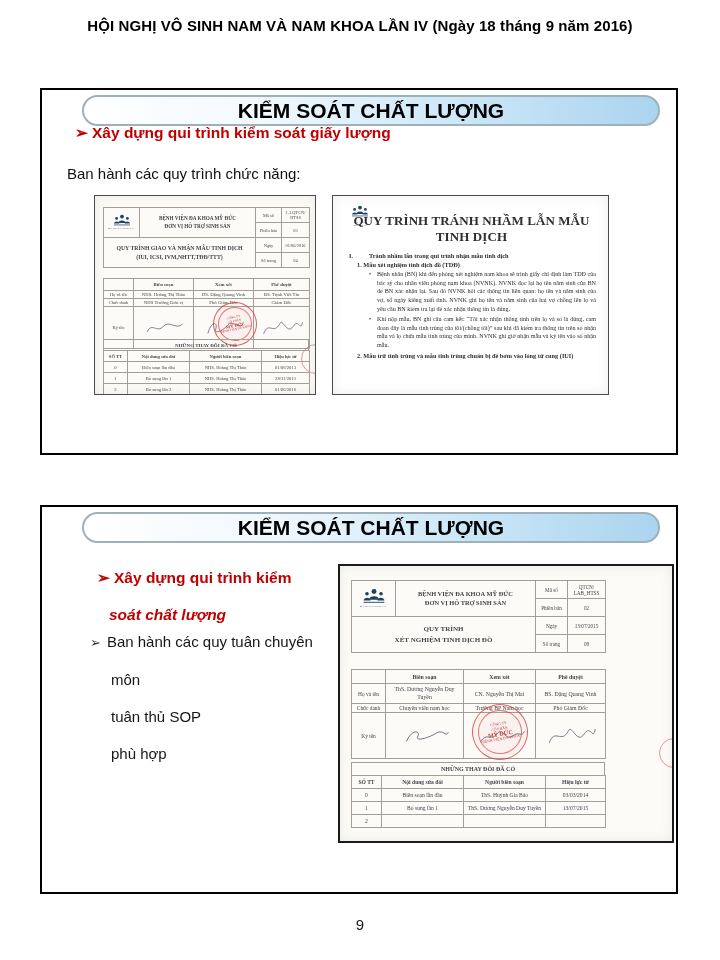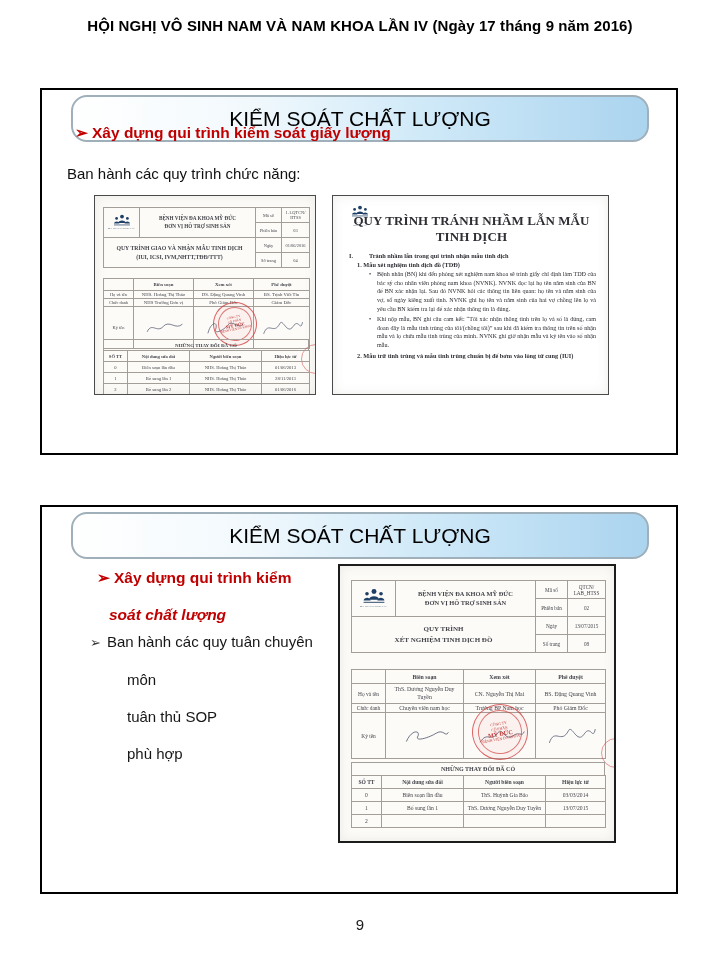--- a/index.html
+++ b/index.html
@@ -5,44 +5,44 @@
   * { margin:0; padding:0; box-sizing:border-box; }
   html,body { width:720px; height:960px; background:#ffffff; font-family:"Liberation Sans", sans-serif; position:relative; overflow:hidden; }
 
   .page-header { position:absolute; top:17px; left:0; width:720px; text-align:center;
                  font-size:15px; font-weight:bold; color:#000; letter-spacing:.1px; }
 
   .slide { position:absolute; left:40px; width:638px; border:2px solid #000; background:#fff; }
   .slide1 { top:88px;  height:367px; }
   .slide2 { top:505px; height:389px; }
 
-  .title-bar { position:absolute; left:29px; top:5px; width:578px; height:47px;
+  .title-bar { position:absolute; left:40px; top:5px; width:578px; height:31px;
                border:2px solid #9fb0ba; border-radius:16px;
                background:linear-gradient(90deg,#ffffff 0%, #f2f9fd 30%, #cfe9f8 62%, #abd4ef 100%);
                display:flex; align-items:center; justify-content:center;
-               font-size:21px; font-weight:normal; color:#000; }
+               font-size:21px; font-weight:bold; color:#000; }
 
   .red-bullet { color:#c00000; font-weight:bold; font-size:15.5px; position:absolute; }
   .marker { margin-right:4px; }
   .s1-red { left:33px; top:34px; }
   .s1-intro { position:absolute; left:25px; top:75px; font-size:15px; color:#101010; }
 
   .s2-red { left:55px; top:52px; line-height:37px; }
   .s2-red .line2 { margin-left:12px;font-style:italic; }
   .s2-bullets { position:absolute; left:48px; top:116px; font-size:15px; color:#161616; }
   .s2-bullet { line-height:37px; }
   .s2-bullet .bmark { color:#333; font-size:13px; margin-right:6px; }
-  .s2-bullet .wrap2 { margin-left:37px; }
+  .s2-bullet .wrap2 { margin-left:21px; }
 
   
   .doc { position:absolute; background:#fcfbf8; box-shadow:inset 0 0 12px rgba(120,115,100,.12);
          overflow:hidden; color:#3b3b3f; font-family:"Liberation Serif", serif; }
   .doc1 { left:52px;  top:105px; width:222px; height:200px; border:1px solid #4a4a4a; }
   .doc2 { left:290px; top:105px; width:277px; height:200px; border:1px solid #4a4a4a; background:#fff; }
-  .doc3 { left:296px; top:57px;  width:278px; height:279px; border:2px solid #1c1c1c; }
+  .doc3 { left:296px; top:57px;  width:336px; height:279px; border:2px solid #1c1c1c; }
 
   table.f { border-collapse:collapse; table-layout:fixed; }
   table.f td { border:1px solid #a39f98; padding:1px 2px; vertical-align:middle; text-align:center;
                overflow:hidden; color:#45454c; }
 
   
   .doc1 .hdr { position:absolute; left:8px; top:11px; width:206px; font-size:5px; }
   .doc1 .hdr td { height:15px; }
   .doc1 .hosp { font-weight:bold; font-size:5.2px; line-height:1.35; }
   .doc1 .ttl  { font-weight:bold; font-size:5.8px; line-height:1.4; }
@@ -110,21 +110,21 @@
                 border:1px solid rgba(205,55,55,.5); }
   .doc1 .edge-stamp { right:-16px; top:148px; }
   .doc3 .edge-stamp { right:-17px; top:172px; }
 
   .page-number { position:absolute; top:916px; left:0; width:720px; text-align:center;
                  font-size:15px; color:#1a1a1a; }
 </style>
 </head>
 <body>
 
-<div class="page-header">HỘI  NGHỊ VÔ SINH NAM VÀ NAM KHOA LẦN IV (Ngày 17 tháng 9 năm 2016)</div>
+<div class="page-header">HỘI  NGHỊ VÔ SINH NAM VÀ NAM KHOA LẦN IV (Ngày 18 tháng 9 năm 2016)</div>
 
 <div class="slide slide1">
   <div class="title-bar">KIỂM SOÁT CHẤT LƯỢNG</div>
 
   <div class="red-bullet s1-red">
     <span class="marker">➢</span><span>Xây dựng qui trình kiểm soát giấy lượng</span>
   </div>
 
   <div class="s1-intro">Ban hành các quy trình chức năng:</div>
 

